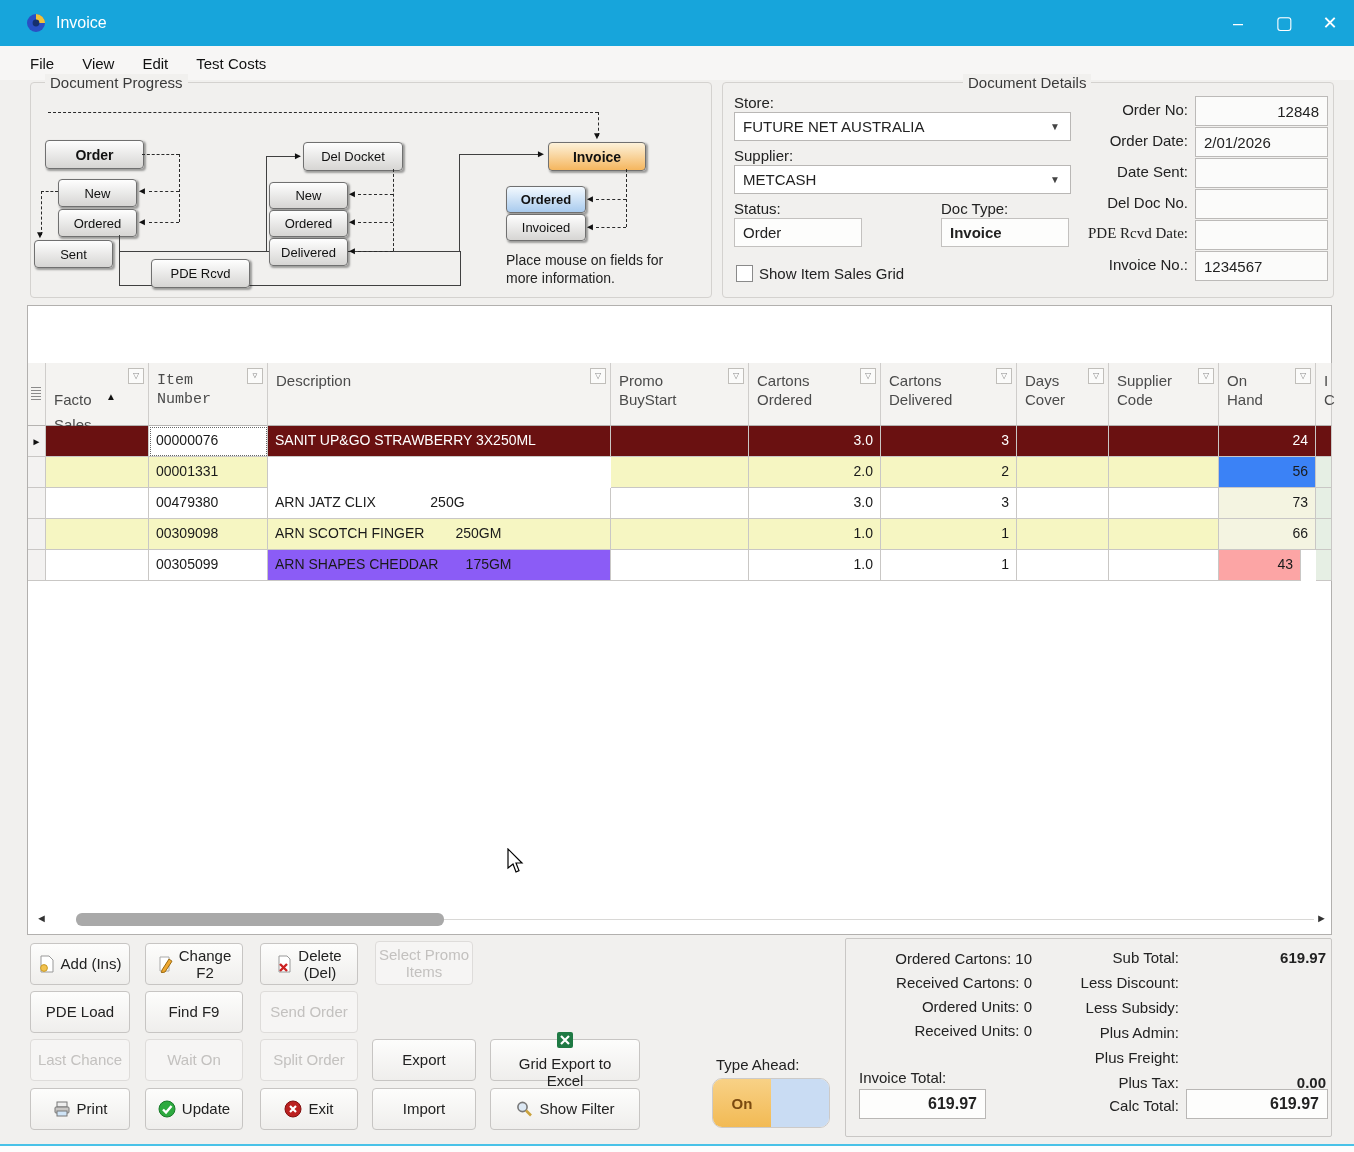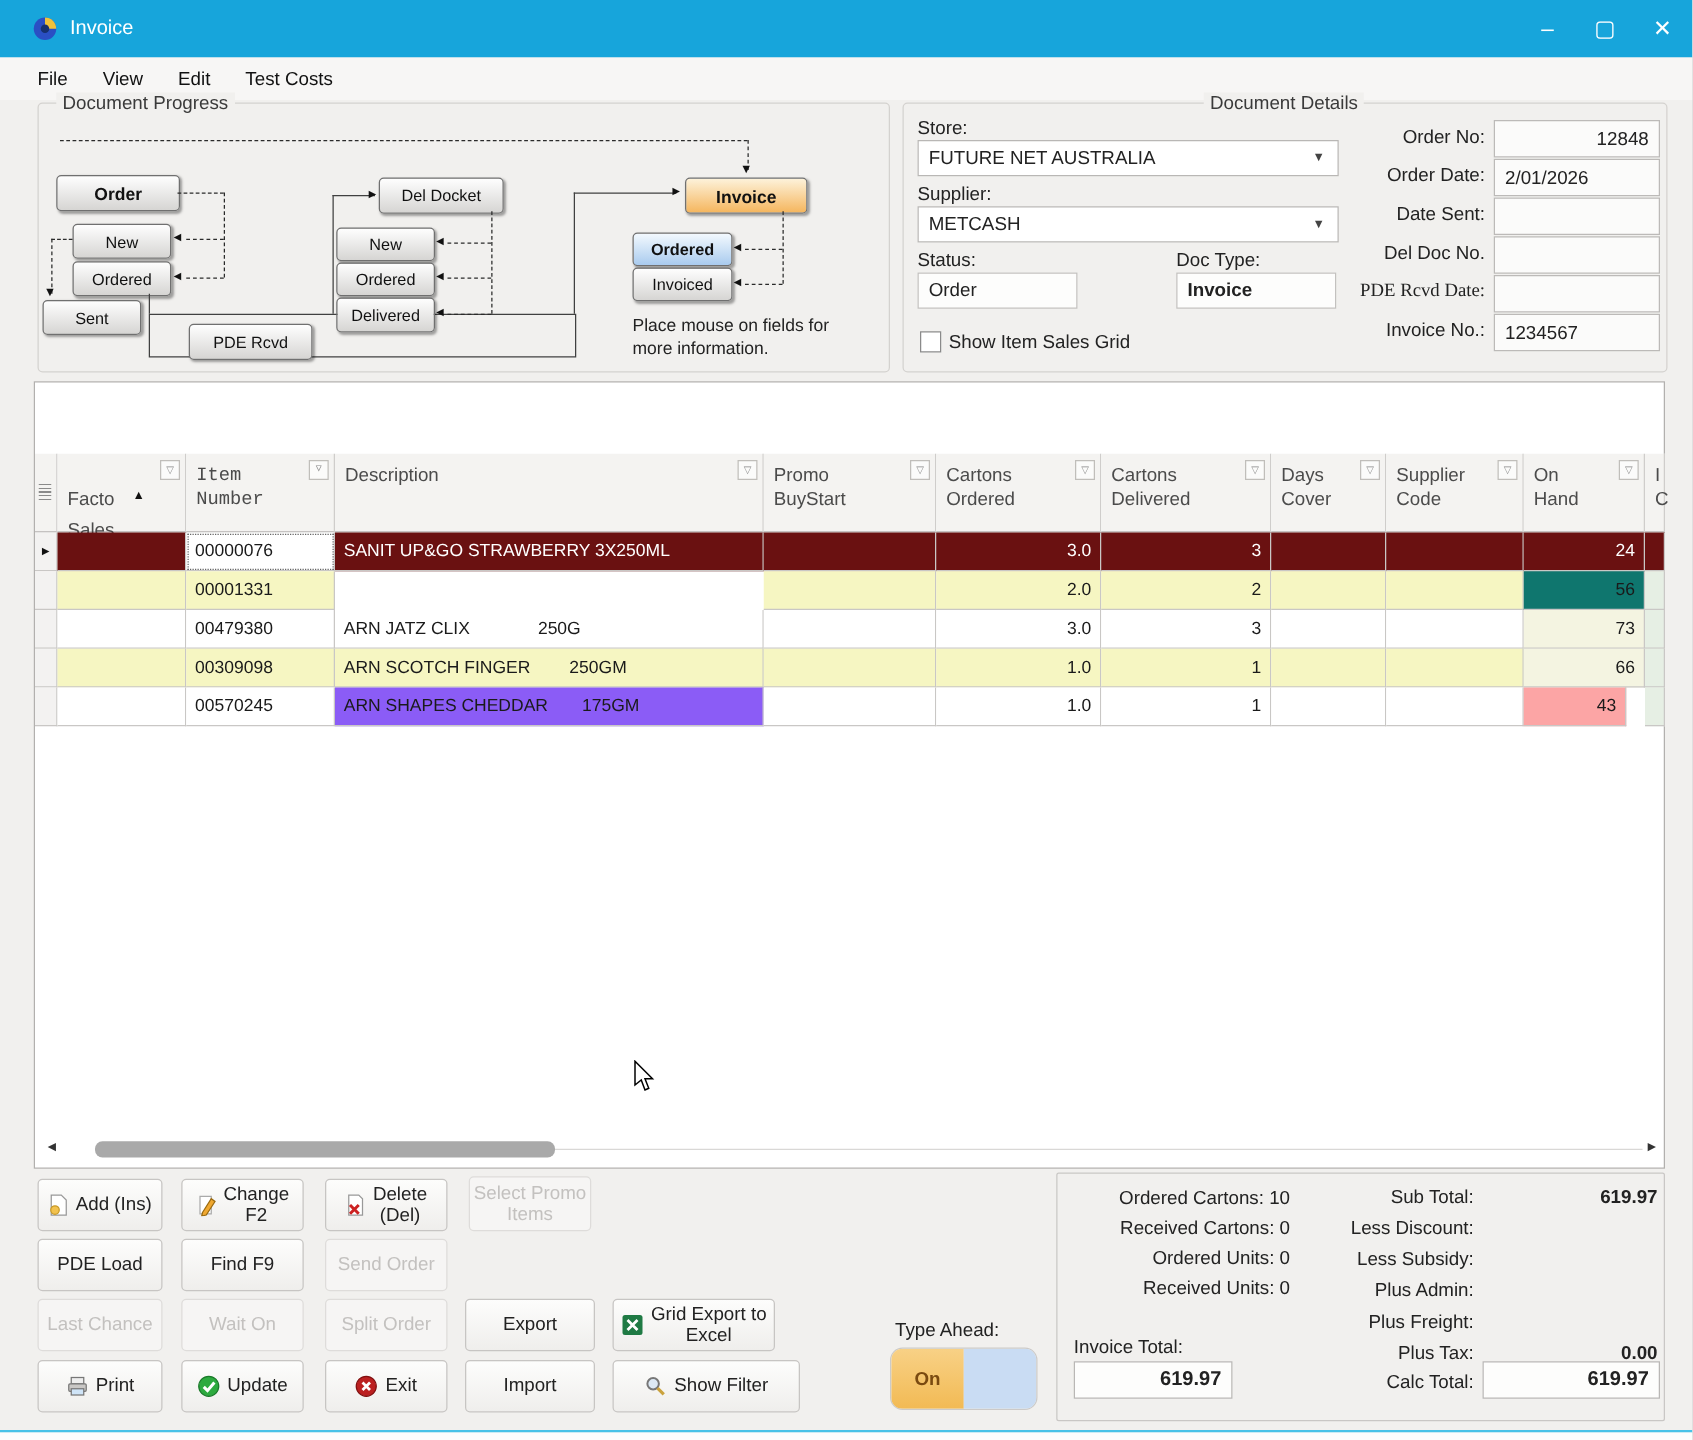--- a/index.html
+++ b/index.html
@@ -281,21 +281,21 @@
         </div>
         <div class="row" style="top: 151px;">
           <div class="ind"></div>
           <div class="cell" style="left: 18px; width: 103px; background: rgb(246, 246, 194); color: rgb(26, 26, 26);"></div>
           <div class="cell" style="left: 121px; width: 119px; background: rgb(246, 246, 194); color: rgb(26, 26, 26);">00001331</div>
           <div class="cell" style="left: 583px; width: 138px; background: rgb(246, 246, 194); color: rgb(26, 26, 26);"></div>
           <div class="cell num" style="left: 721px; width: 132px; background: rgb(246, 246, 194); color: rgb(26, 26, 26);">2.0</div>
           <div class="cell num" style="left: 853px; width: 136px; background: rgb(246, 246, 194); color: rgb(26, 26, 26);">2</div>
           <div class="cell" style="left: 989px; width: 92px; background: rgb(246, 246, 194); color: rgb(26, 26, 26);"></div>
           <div class="cell" style="left: 1081px; width: 110px; background: rgb(246, 246, 194); color: rgb(26, 26, 26);"></div>
-          <div class="cell num" style="left: 1191px; width: 97px; background: #0f766e; color: rgb(26, 26, 26);">56</div>
+          <div class="cell num" style="left: 1191px; width: 97px; background: #3b82f6; color: rgb(26, 26, 26);">56</div>
           <div class="cell" style="left: 1288px; width: 16px; background: rgb(230, 239, 228); color: rgb(26, 26, 26);"></div>
         </div>
         <div class="row" style="top: 182px;">
           <div class="ind"></div>
           <div class="cell" style="left: 18px; width: 103px; background: rgb(255, 255, 255); color: rgb(26, 26, 26);"></div>
           <div class="cell" style="left: 121px; width: 119px; background: rgb(255, 255, 255); color: rgb(26, 26, 26);">00479380</div>
           <div class="cell" style="left: 240px; width: 343px; background: rgb(255, 255, 255); color: rgb(26, 26, 26);">ARN JATZ CLIX              250G</div>
           <div class="cell" style="left: 583px; width: 138px; background: rgb(255, 255, 255); color: rgb(26, 26, 26);"></div>
           <div class="cell num" style="left: 721px; width: 132px; background: rgb(255, 255, 255); color: rgb(26, 26, 26);">3.0</div>
           <div class="cell num" style="left: 853px; width: 136px; background: rgb(255, 255, 255); color: rgb(26, 26, 26);">3</div>
@@ -313,21 +313,21 @@
           <div class="cell num" style="left: 721px; width: 132px; background: rgb(246, 246, 194); color: rgb(26, 26, 26);">1.0</div>
           <div class="cell num" style="left: 853px; width: 136px; background: rgb(246, 246, 194); color: rgb(26, 26, 26);">1</div>
           <div class="cell" style="left: 989px; width: 92px; background: rgb(246, 246, 194); color: rgb(26, 26, 26);"></div>
           <div class="cell" style="left: 1081px; width: 110px; background: rgb(246, 246, 194); color: rgb(26, 26, 26);"></div>
           <div class="cell num" style="left: 1191px; width: 97px; background: rgb(244, 244, 225); color: rgb(26, 26, 26);">66</div>
           <div class="cell" style="left: 1288px; width: 16px; background: rgb(230, 239, 228); color: rgb(26, 26, 26);"></div>
         </div>
         <div class="row" style="top: 244px;">
           <div class="ind"></div>
           <div class="cell" style="left: 18px; width: 103px; background: rgb(255, 255, 255); color: rgb(26, 26, 26);"></div>
-          <div class="cell" style="left: 121px; width: 119px; background: rgb(255, 255, 255); color: rgb(26, 26, 26);">00570245</div>
+          <div class="cell" style="left: 121px; width: 119px; background: rgb(255, 255, 255); color: rgb(26, 26, 26);">00305099</div>
           <div class="cell" style="left: 240px; width: 343px; background: #8b5cf6; color: rgb(26, 26, 26);">ARN SHAPES CHEDDAR       175GM</div>
           <div class="cell" style="left: 583px; width: 138px; background: rgb(255, 255, 255); color: rgb(26, 26, 26);"></div>
           <div class="cell num" style="left: 721px; width: 132px; background: rgb(255, 255, 255); color: rgb(26, 26, 26);">1.0</div>
           <div class="cell num" style="left: 853px; width: 136px; background: rgb(255, 255, 255); color: rgb(26, 26, 26);">1</div>
           <div class="cell" style="left: 989px; width: 92px; background: rgb(255, 255, 255); color: rgb(26, 26, 26);"></div>
           <div class="cell" style="left: 1081px; width: 110px; background: rgb(255, 255, 255); color: rgb(26, 26, 26);"></div>
           <div class="cell num" style="left: 1191px; width: 82px; background: #fca5a5; color: rgb(26, 26, 26);">43</div>
           <div class="cell" style="left: 1288px; width: 16px; background: rgb(230, 239, 228); color: rgb(26, 26, 26);"></div>
         </div>
       </div>
@@ -355,21 +355,21 @@
 (Del)</span></div>
       <div class="btn disabled" style="left: 375px; top: 941px; width: 98px; height: 44px;"><span>Select Promo
 Items</span></div>
       <div class="btn" style="left: 30px; top: 991px; width: 100px; height: 42px;"><span>PDE Load</span></div>
       <div class="btn" style="left: 145px; top: 991px; width: 98px; height: 42px;"><span>Find F9</span></div>
       <div class="btn disabled" style="left: 260px; top: 991px; width: 98px; height: 42px;"><span>Send Order</span></div>
       <div class="btn disabled" style="left: 30px; top: 1039px; width: 100px; height: 42px;"><span>Last Chance</span></div>
       <div class="btn disabled" style="left: 145px; top: 1039px; width: 98px; height: 42px;"><span>Wait On</span></div>
       <div class="btn disabled" style="left: 260px; top: 1039px; width: 98px; height: 42px;"><span>Split Order</span></div>
       <div class="btn" style="left: 372px; top: 1039px; width: 104px; height: 42px;"><span>Export</span></div>
-      <div class="btn" style="left: 490px; top: 1039px; width: 130px; height: 42px;"><span style="display: flex;"><svg width="18" height="18" viewBox="0 0 18 18">
+      <div class="btn" style="left: 490px; top: 1039px; width: 150px; height: 42px; flex-direction: column;"><span style="display: flex;"><svg width="18" height="18" viewBox="0 0 18 18">
             <rect x="1" y="1" width="16" height="16" rx="2" fill="#1f7a44"></rect>
             <path d="M5 5 l8 8 M13 5 l-8 8" stroke="#fff" stroke-width="2.2"></path>
           </svg></span><span>Grid Export to
 Excel</span></div>
       <div class="btn" style="left: 30px; top: 1088px; width: 100px; height: 42px;"><span style="display: flex;"><svg width="18" height="18" viewBox="0 0 18 18">
             <rect x="4" y="2" width="10" height="5" fill="#eee" stroke="#777"></rect>
             <rect x="2" y="7" width="14" height="6" rx="1" fill="#c9c7c5" stroke="#777"></rect>
             <rect x="4" y="11" width="10" height="5" fill="#cfe4f7" stroke="#777"></rect>
           </svg></span><span>Print</span></div>
       <div class="btn" style="left: 145px; top: 1088px; width: 98px; height: 42px;"><span style="display: flex;"><svg width="18" height="18" viewBox="0 0 18 18">

